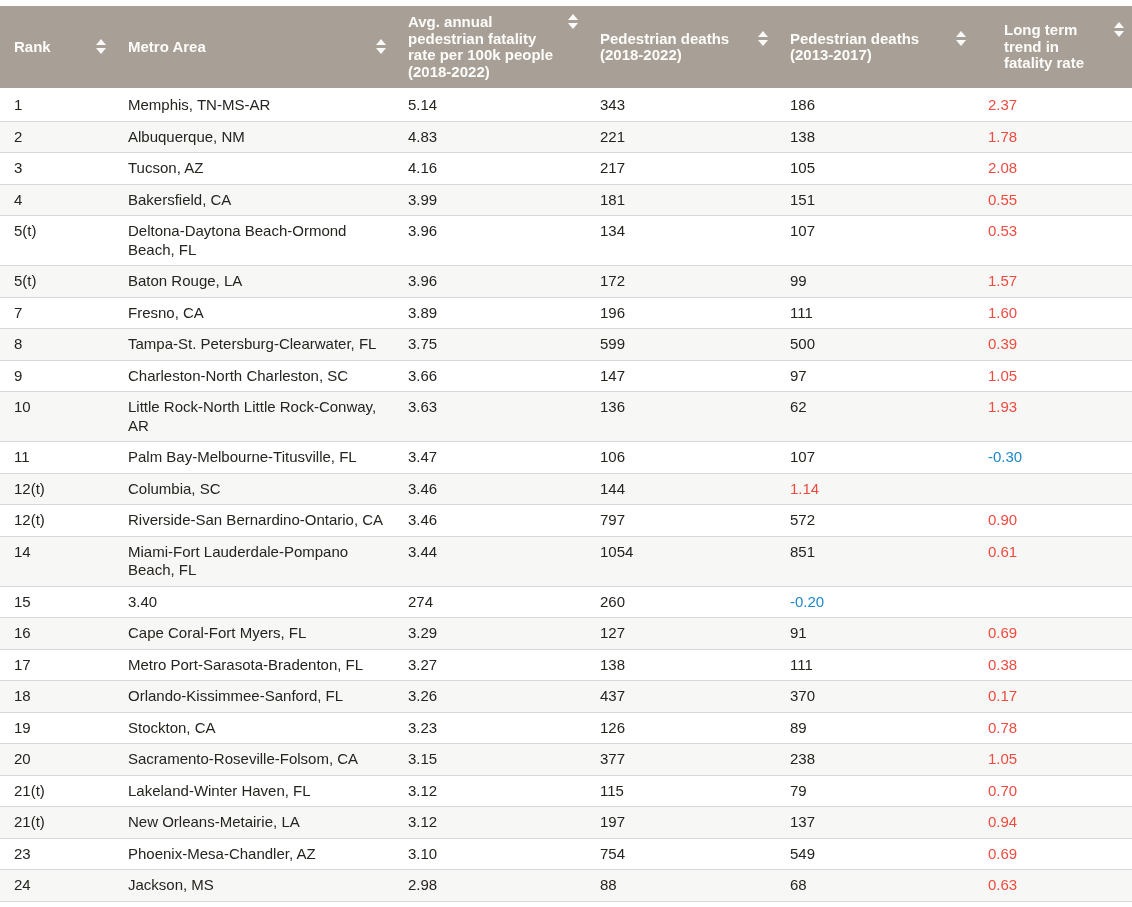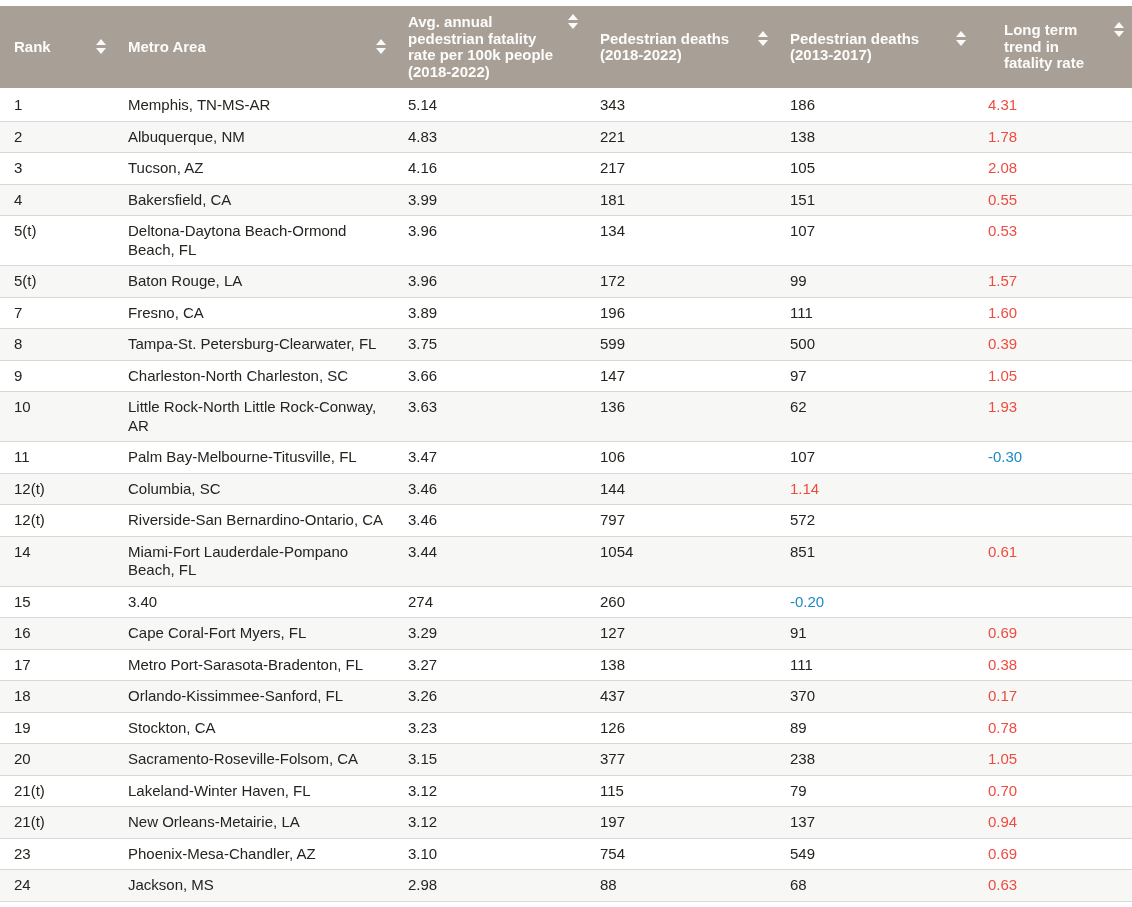--- a/index.html
+++ b/index.html
@@ -130,21 +130,21 @@
     </div>
   </div>
 
   <div id="table-body">
     <div class="tr grid-row">
       <div class="cell rank">1</div>
       <div class="cell">Memphis, TN-MS-AR</div>
       <div class="cell">5.14</div>
       <div class="cell">343</div>
       <div class="cell">186</div>
-      <div class="cell trend-pos">4.31</div>
+      <div class="cell trend-pos">2.37</div>
     </div>
 
     <div class="tr grid-row alt">
       <div class="cell rank">2</div>
       <div class="cell">Albuquerque, NM</div>
       <div class="cell">4.83</div>
       <div class="cell">221</div>
       <div class="cell">138</div>
       <div class="cell trend-pos">1.78</div>
     </div>
@@ -237,20 +237,21 @@
       <div class="cell">144</div>
       <div class="cell trend-pos">1.14</div>
     </div>
 
     <div class="tr grid-row">
       <div class="cell rank">12(t)</div>
       <div class="cell">Riverside-San Bernardino-Ontario, CA</div>
       <div class="cell">3.46</div>
       <div class="cell">797</div>
       <div class="cell">572</div>
+      <div class="cell trend-pos">0.90</div>
     </div>
 
     <div class="tr grid-row alt">
       <div class="cell rank">14</div>
       <div class="cell">Miami-Fort Lauderdale-Pompano Beach, FL</div>
       <div class="cell">3.44</div>
       <div class="cell">1054</div>
       <div class="cell">851</div>
       <div class="cell trend-pos">0.61</div>
     </div>

